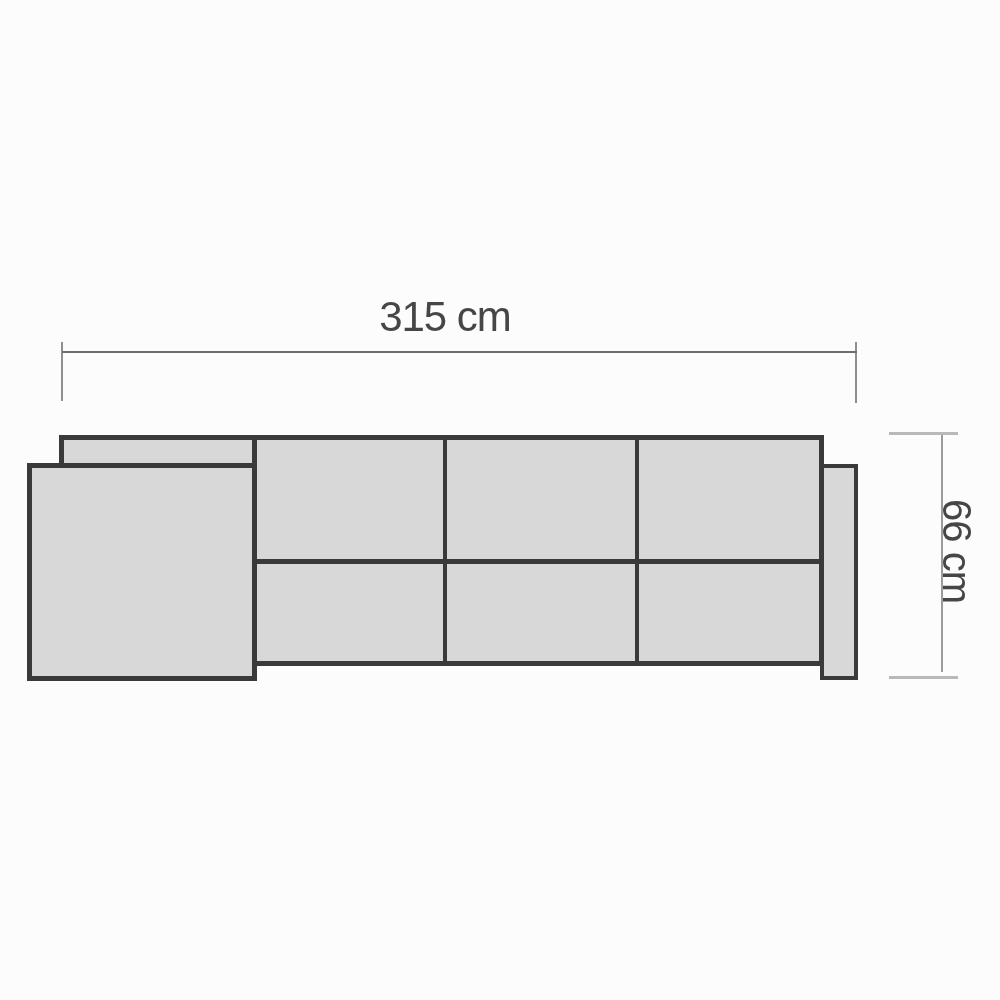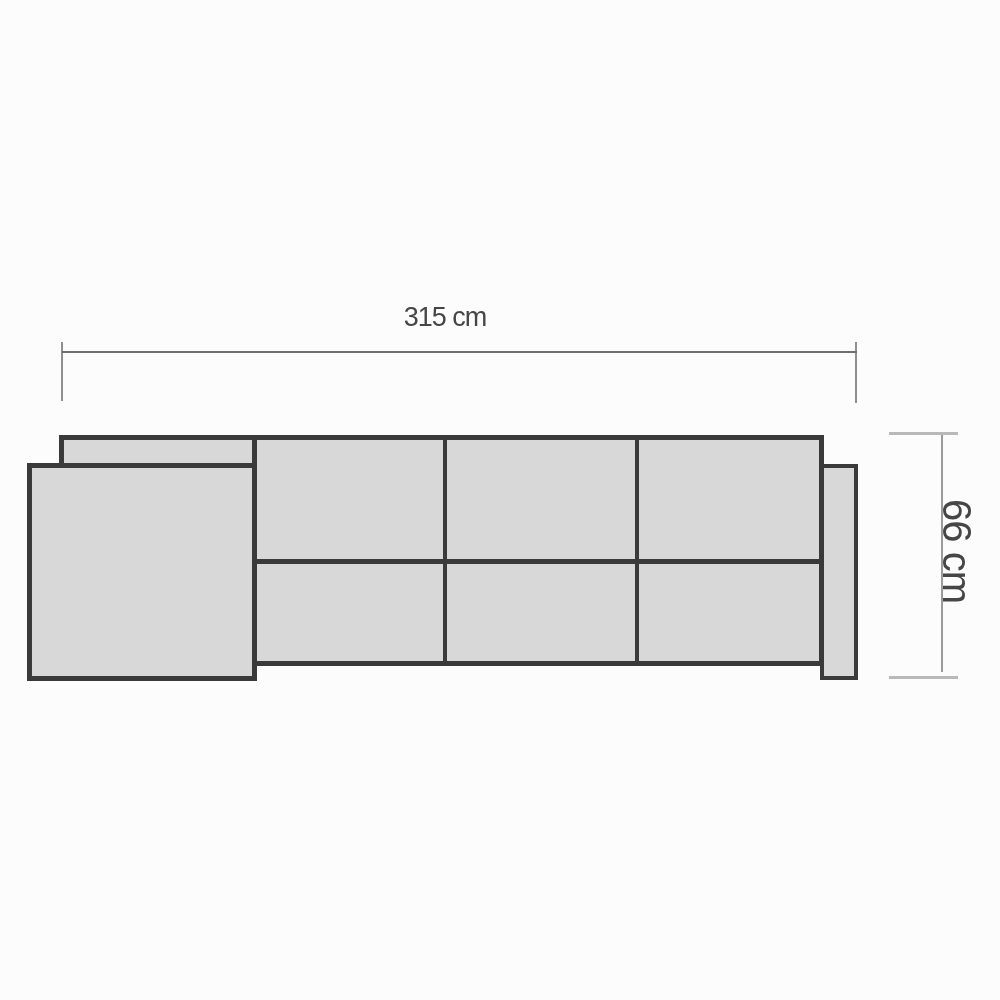--- a/index.html
+++ b/index.html
@@ -29,21 +29,21 @@
   .divider-h   { background: var(--outline, #3a3a3a); left: 252px; top: 559px; width: 572px; height: 5px; }
   .chaise      { left: 27px;  top: 463px; width: 230px; height: 218px; }
   .armrest     { left: 820px; top: 464px; width: 38px;  height: 216px; border-width: 4px; }
 
   
   .dim-line-w  { left: 62px;  top: 351px; width: 795px; height: 2px; background: var(--width_dim_line, #6e6e6e); }
   .dim-tick-wl { left: 61px;  top: 342px; width: 2px;   height: 59px; background: var(--width_dim_tick, #8f8f8f); }
   .dim-tick-wr { left: 855px; top: 342px; width: 2px;   height: 61px; background: var(--width_dim_tick, #8f8f8f); }
   .dim-label-w {
     left: 325px; top: 294px; width: 240px; height: 46px;
-    text-align: center; font-size: 27px; letter-spacing: -1px;
+    text-align: center; font-size: 42px; letter-spacing: -1px;
     color: var(--label_text, #464646); line-height: 46px;
   }
 
   
   .dim-line-d  { left: 941px; top: 435px; width: 2px;  height: 237px; background: var(--depth_dim_line, #9b9b9b); }
   .dim-tick-dt { left: 889px; top: 432px; width: 69px; height: 3px;   background: var(--depth_dim_tick, #b9b9b9); }
   .dim-tick-db { left: 889px; top: 676px; width: 69px; height: 3px;   background: var(--depth_dim_tick, #b9b9b9); }
   .dim-label-d {
     left: 887px; top: 529px; width: 140px; height: 44px;
     transform: rotate(90deg);

